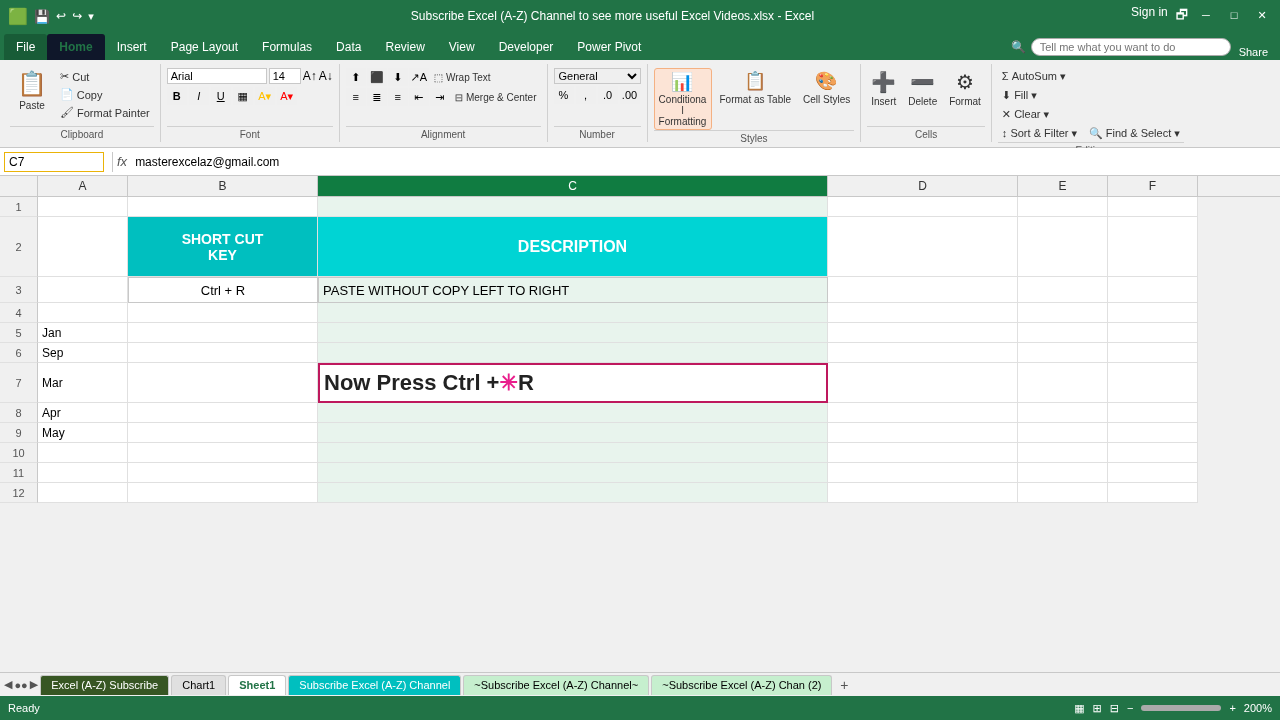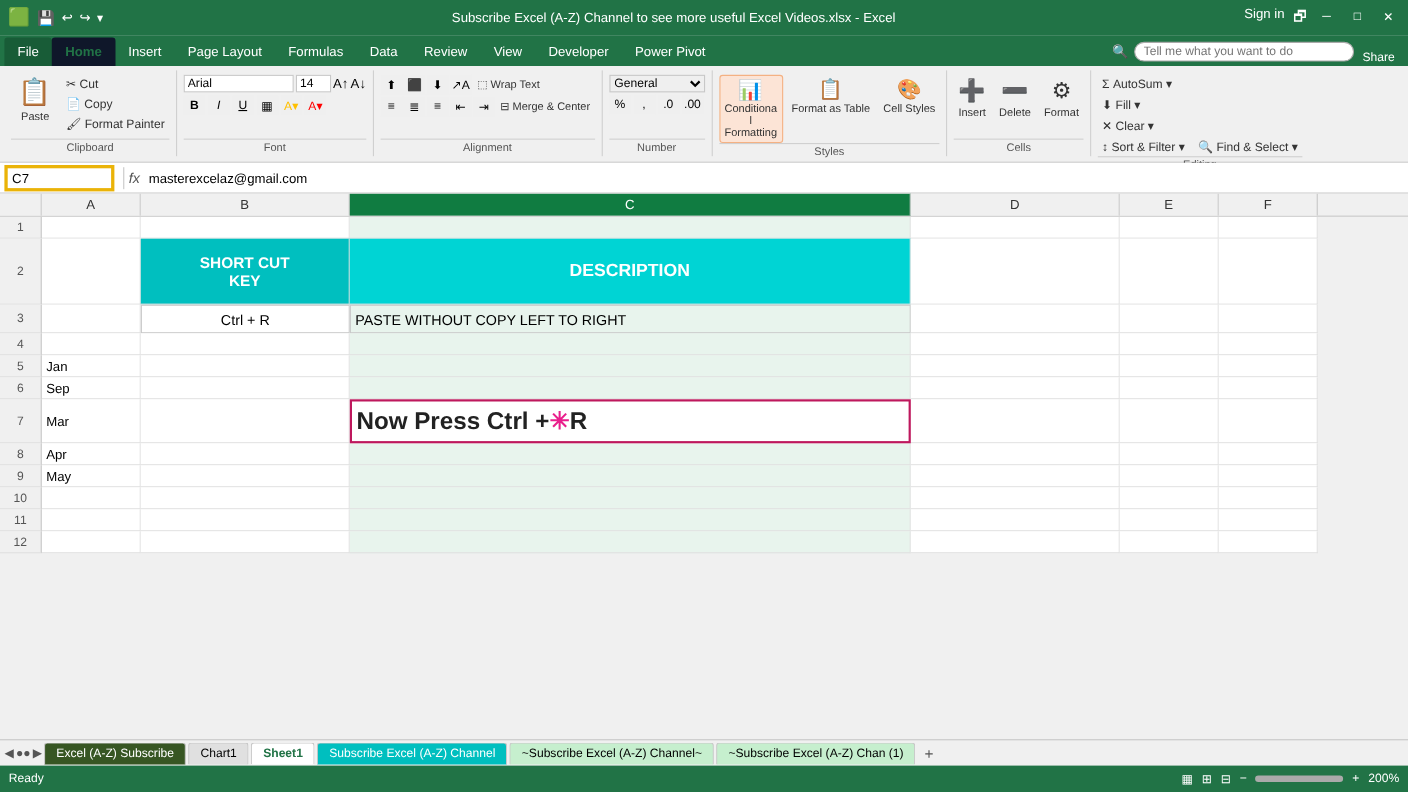--- a/index.html
+++ b/index.html
@@ -82,21 +82,21 @@
     .formula-bar {
       background: white;
       border-bottom: 1px solid #c8c8c8;
       height: 28px;
       display: flex;
       align-items: center;
       padding: 0 4px;
     }
     .name-box {
       width: 100px;
-      border: 3px solid #eab308;
+      border: 1px solid #eab308;
       padding: 2px 4px;
       font-size: 12px;
       margin-right: 4px;
       background: white;
     }
     .formula-divider { width: 1px; height: 20px; background: #c8c8c8; margin: 0 4px; }
     .formula-content { flex: 1; font-size: 12px; padding: 2px 4px; }
     .col-headers {
       display: flex;
       background: #f0f0f0;
@@ -555,21 +555,21 @@
 
   <div style="display:flex;align-items:center;background:#f0f0f0;border-top:1px solid #c8c8c8;height:24px;padding:0 4px;gap:2px;">
     <span style="cursor:pointer;font-size:11px;color:#555;">◀</span>
     <span style="cursor:pointer;font-size:11px;color:#555;">●●</span>
     <span style="cursor:pointer;font-size:11px;color:#555;">▶</span>
     <div class="sheet-tab dark-green">Excel (A-Z) Subscribe</div>
     <div class="sheet-tab">Chart1</div>
     <div class="sheet-tab active">Sheet1</div>
     <div class="sheet-tab teal">Subscribe Excel (A-Z) Channel</div>
     <div class="sheet-tab green">~Subscribe Excel (A-Z) Channel~</div>
-    <div class="sheet-tab green">~Subscribe Excel (A-Z) Chan (1)</div>
+    <div class="sheet-tab green">~Subscribe Excel (A-Z) Chan (2)</div>
     <div class="sheet-add">+</div>
     <div style="flex:1;"></div>
   </div>
 
   <div class="status-bar">
     <div>Ready</div>
     <div class="status-bar-right">
       <span style="cursor:pointer;">▦</span>
       <span style="cursor:pointer;">⊞</span>
       <span style="cursor:pointer;">⊟</span>

